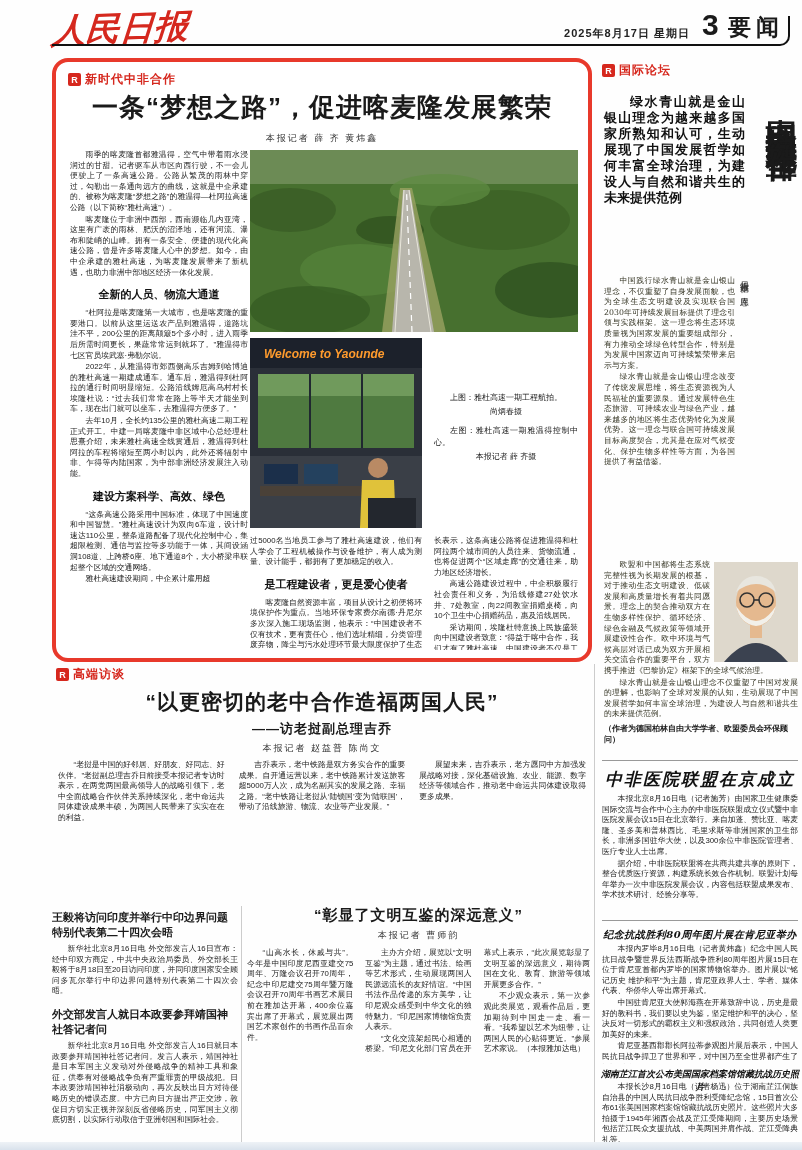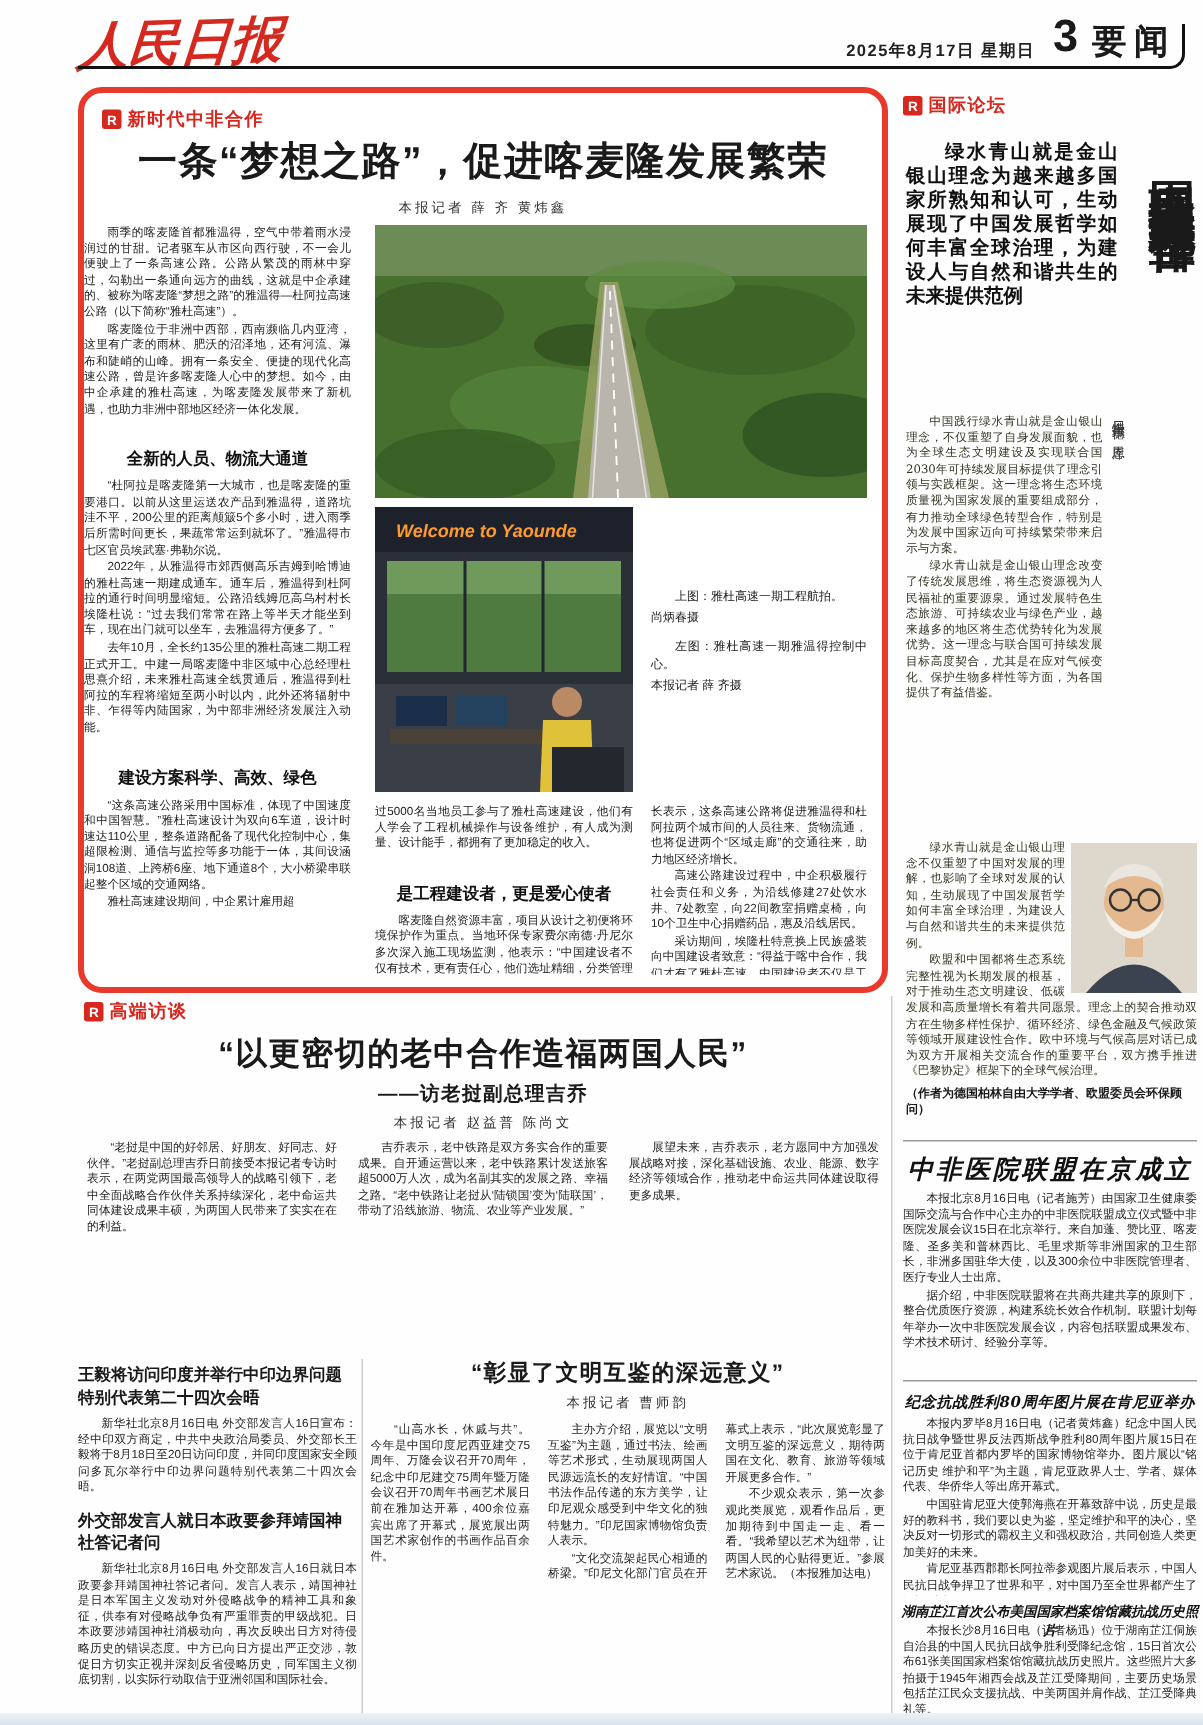--- a/index.html
+++ b/index.html
@@ -17,24 +17,24 @@
   
   .tag{display:flex;align-items:center;gap:4px;}
   .tagbox{width:13px;height:13px;background:#d6281e;color:#fff;font-size:9px;font-weight:bold;
           display:flex;align-items:center;justify-content:center;border-radius:2px;}
   .taglabel{color:#d6281e;font-weight:bold;font-size:12px;letter-spacing:1px;}
   
   .mainblock{border:4px solid #e8392b;border-radius:16px;background:#fff;}
   .mainhead{font-size:26px;font-weight:bold;text-align:center;letter-spacing:1px;}
   .byline{font-size:9px;text-align:center;color:#333;letter-spacing:2px;}
   p.body{font-size:7.8px;line-height:10.6px;text-align:justify;text-indent:2em;margin:0 0 1px;color:#222;}
-  .subhd{font-size:11px;font-weight:bold;text-align:center;margin:20px 0 6px;color:#111;}
+  .subhd{font-size:11px;font-weight:bold;text-align:center;margin:9px 0 6px;color:#111;}
   .colbox{overflow:hidden;}
   .caption{font-size:8px;line-height:12px;color:#222;text-align:justify;text-indent:2em;}
-  .capcredit{font-size:8px;text-align:left;margin:2px 0 8px;color:#222;}
+  .capcredit{font-size:8px;text-align:center;margin:2px 0 8px;color:#222;}
   
   .serifbody p{font-family:"DejaVu Serif",serif;color:#332;}
   .forumintro{font-family:"DejaVu Serif",serif;font-weight:bold;font-size:13px;line-height:16px;
               text-align:justify;text-indent:2em;color:#111;}
   .vhead{writing-mode:vertical-rl;text-orientation:upright;font-weight:900;font-size:31px;
          letter-spacing:2.5px;line-height:1.25;}
   .vauthor{writing-mode:vertical-rl;text-orientation:upright;font-size:8.5px;letter-spacing:1px;color:#333;
            font-family:"DejaVu Serif",serif;}
   .footnote{font-size:8px;font-weight:bold;line-height:11px;margin-top:3px;
             font-family:"DejaVu Serif",serif;}
@@ -63,21 +63,21 @@
   <div class="abs pagesec" style="left:728px;top:12px;">要闻</div>
 
   <div class="abs mainblock" style="left:52px;top:58px;width:532px;height:596px;">
     <div class="abs tag" style="left:12px;top:9px;">
       <span class="tagbox">R</span>
       <span class="taglabel">新时代中非合作</span>
     </div>
     <div class="abs mainhead" style="left:6px;top:28px;width:520px;">一条“梦想之路”，促进喀麦隆发展繁荣</div>
     <div class="abs byline" style="left:6px;top:70px;width:520px;">本报记者  薛  齐  黄炜鑫</div>
 
-    <div class="abs colbox" style="left:0;top:88px;width:178px;height:498px;">
+    <div class="abs colbox" style="left:14px;top:88px;width:178px;height:498px;">
       <p class="body">雨季的喀麦隆首都雅温得，空气中带着雨水浸润过的甘甜。记者驱车从市区向西行驶，不一会儿便驶上了一条高速公路。公路从繁茂的雨林中穿过，勾勒出一条通向远方的曲线，这就是中企承建的、被称为喀麦隆“梦想之路”的雅温得—杜阿拉高速公路（以下简称“雅杜高速”）。</p>
       <p class="body">喀麦隆位于非洲中西部，西南濒临几内亚湾，这里有广袤的雨林、肥沃的沼泽地，还有河流、瀑布和陡峭的山峰。拥有一条安全、便捷的现代化高速公路，曾是许多喀麦隆人心中的梦想。如今，由中企承建的雅杜高速，为喀麦隆发展带来了新机遇，也助力非洲中部地区经济一体化发展。</p>
       <div class="subhd">全新的人员、物流大通道</div>
       <p class="body">“杜阿拉是喀麦隆第一大城市，也是喀麦隆的重要港口。以前从这里运送农产品到雅温得，道路坑洼不平，200公里的距离颠簸5个多小时，进入雨季后所需时间更长，果蔬常常运到就坏了。”雅温得市七区官员埃武塞·弗勒尔说。</p>
       <p class="body">2022年，从雅温得市郊西侧高乐吉姆到哈博迪的雅杜高速一期建成通车。通车后，雅温得到杜阿拉的通行时间明显缩短。公路沿线姆厄高乌村村长埃隆杜说：“过去我们常常在路上等半天才能坐到车，现在出门就可以坐车，去雅温得方便多了。”</p>
       <p class="body">去年10月，全长约135公里的雅杜高速二期工程正式开工。中建一局喀麦隆中非区域中心总经理杜思熹介绍，未来雅杜高速全线贯通后，雅温得到杜阿拉的车程将缩短至两小时以内，此外还将辐射中非、乍得等内陆国家，为中部非洲经济发展注入动能。</p>
       <div class="subhd">建设方案科学、高效、绿色</div>
       <p class="body">“这条高速公路采用中国标准，体现了中国速度和中国智慧。”雅杜高速设计为双向6车道，设计时速达110公里，整条道路配备了现代化控制中心，集超限检测、通信与监控等多功能于一体，其间设涵洞108道、上跨桥6座、地下通道8个，大小桥梁串联起整个区域的交通网络。</p>
       <p class="body">雅杜高速建设期间，中企累计雇用超</p>
     </div>
@@ -159,22 +159,22 @@
         <rect width="84" height="100" fill="#ded8cc"></rect>
         <path d="M10,100 Q42,62 74,100 Z" fill="#3b4250"></path>
         <rect x="36" y="62" width="12" height="14" fill="#e5b98f"></rect>
         <ellipse cx="42" cy="40" rx="20" ry="24" fill="#e5b98f"></ellipse>
         <path d="M22,44 Q42,74 62,44 Q58,62 42,64 Q26,62 22,44 Z" fill="#f2f0ea"></path>
         <path d="M22,30 Q28,14 42,14 Q58,14 62,30 Q52,22 42,22 Q32,22 22,30 Z" fill="#e8e6df"></path>
         <circle cx="33" cy="38" r="7" fill="none" stroke="#333" stroke-width="1.6"></circle>
         <circle cx="52" cy="38" r="7" fill="none" stroke="#333" stroke-width="1.6"></circle>
         <line x1="40" y1="38" x2="45" y2="38" stroke="#333" stroke-width="1.6"></line>
       </svg>
+      <p class="body">欧盟和中国都将生态系统完整性视为长期发展的根基，对于推动生态文明建设、低碳发展和高质量增长有着共同愿景。理念上的契合推动双方在生物多样性保护、循环经济、绿色金融及气候政策等领域开展建设性合作。欧中环境与气候高层对话已成为双方开展相关交流合作的重要平台，双方携手推进《巴黎协定》框架下的全球气候治理。</p>
       <p class="body">绿水青山就是金山银山理念不仅重塑了中国对发展的理解，也影响了全球对发展的认知，生动展现了中国发展哲学如何丰富全球治理，为建设人与自然和谐共生的未来提供范例。</p>
-      <p class="body">欧盟和中国都将生态系统完整性视为长期发展的根基，对于推动生态文明建设、低碳发展和高质量增长有着共同愿景。理念上的契合推动双方在生物多样性保护、循环经济、绿色金融及气候政策等领域开展建设性合作。欧中环境与气候高层对话已成为双方开展相关交流合作的重要平台，双方携手推进《巴黎协定》框架下的全球气候治理。</p>
       <div class="footnote">（作者为德国柏林自由大学学者、欧盟委员会环保顾问）</div>
     </div>
 
     <div class="abs rule" style="left:2px;top:702px;width:196px;"></div>
 
     <div class="abs calli smallhead" style="left:2px;top:710px;width:196px;">中非医院联盟在京成立</div>
     <div class="abs colbox" style="left:2px;top:736px;width:196px;height:122px;">
       <p class="body">本报北京8月16日电（记者施芳）由国家卫生健康委国际交流与合作中心主办的中非医院联盟成立仪式暨中非医院发展会议15日在北京举行。来自加蓬、赞比亚、喀麦隆、圣多美和普林西比、毛里求斯等非洲国家的卫生部长，非洲多国驻华大使，以及300余位中非医院管理者、医疗专业人士出席。</p>
       <p class="body">据介绍，中非医院联盟将在共商共建共享的原则下，整合优质医疗资源，构建系统长效合作机制。联盟计划每年举办一次中非医院发展会议，内容包括联盟成果发布、学术技术研讨、经验分享等。</p>
     </div>

